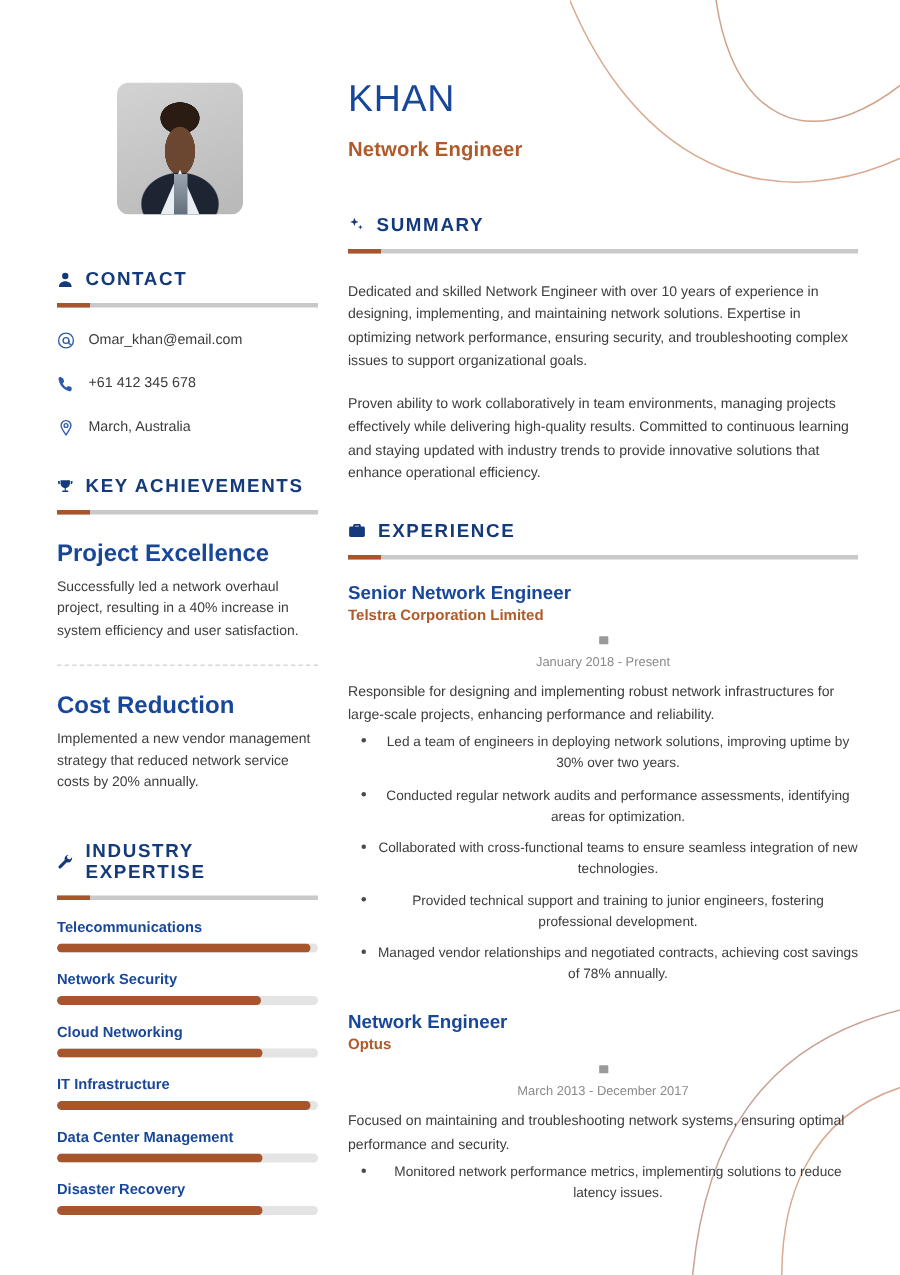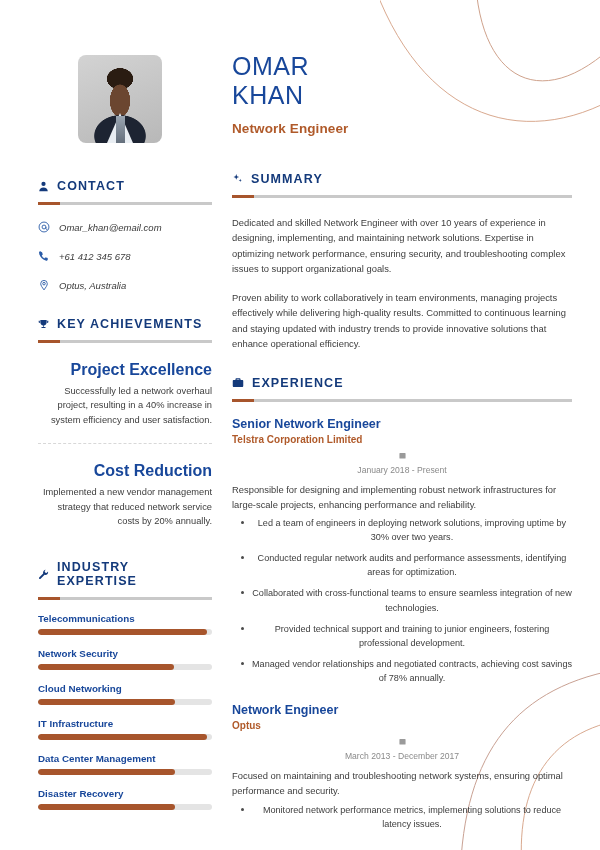--- a/index.html
+++ b/index.html
@@ -122,26 +122,25 @@
     position: absolute;
     left: 0; top: 0;
     width: 22px; height: 3px;
     background: #a7552c;
   }
 
   
   .contact-list { margin-top: 16px; }
   .contact-row {
     display: flex;
-    align-items: center;
+    align-items: flex-start;
     gap: 9px;
     margin-bottom: 17px;
     color: #3b3b3b;
     font-size: 9.5px;
-    font-style: italic;
   }
   .contact-row .ico { color: #2b5ca8; display:inline-flex; }
 
   
   .ach { margin-top: 18px; }
   .ach-title {
     color: #18479a;
     font-size: 16px;
     font-weight: 700;
     margin-bottom: 5px;
@@ -292,26 +291,26 @@
             </span>
             <span>+61 412 345 678</span>
           </div>
           <div class="contact-row">
             <span class="ico">
               <svg width="12" height="12" viewBox="0 0 16 16" fill="none" stroke="currentColor" stroke-width="1.2">
                   <path d="M8 14.5c2.6-3.6 4.4-6 4.4-8.2A4.4 4.4 0 0 0 8 1.9a4.4 4.4 0 0 0-4.4 4.4C3.6 8.5 5.4 10.9 8 14.5z"></path>
                   <circle cx="8" cy="6.2" r="1.7"></circle>
                 </svg>
             </span>
-            <span>Optus, Australia</span>
+            <span>March, Australia</span>
           </div>
         </div>
       </div>
 
-      <div class="sec-block" style="margin-top:26px;text-align:right;">
+      <div class="sec-block" style="margin-top:26px;">
         <div class="sec-head">
           <span class="ico">
             <svg width="11" height="11" viewBox="0 0 16 16" fill="currentColor">
                 <path d="M3.4 1.6h9.2v3.1c0 2.5-1.8 4.5-4.1 4.7v2.2h2.4v1.4H5.1v-1.4h2.4V9.4C5.2 9.2 3.4 7.2 3.4 4.7zM1 2.5h1.7v2.9C2.7 6 1 5.5 1 4.2zm14 0h-1.7v2.9c0 .6 1.7.1 1.7-1.2z"></path>
               </svg>
           </span>
           <span>KEY ACHIEVEMENTS</span>
         </div>
         <div class="sec-rule"></div>
 
@@ -373,21 +372,20 @@
               <i style="width: 79%;"></i>
             </div>
         </div>
       </div>
     </div>
 
     <div class="col-right">
 
       <div style="padding-left:8px;">
         <div class="name">
-          <span class="ln">OMAR</span>
           <span class="ln">KHAN</span>
         </div>
         <div class="role">Network Engineer</div>
       </div>
 
       <div class="sec-block" style="margin-top:36px; padding-left:8px;">
         <div class="sec-head">
           <span class="ico">
             <svg width="11" height="11" viewBox="0 0 16 16" fill="currentColor">
                 <path d="M6.2 1.6l1.1 3 3 1.1-3 1.1-1.1 3-1.1-3-3-1.1 3-1.1zM12 8.4l.6 1.7 1.7.6-1.7.6-.6 1.7-.6-1.7-1.7-.6 1.7-.6z"></path>

